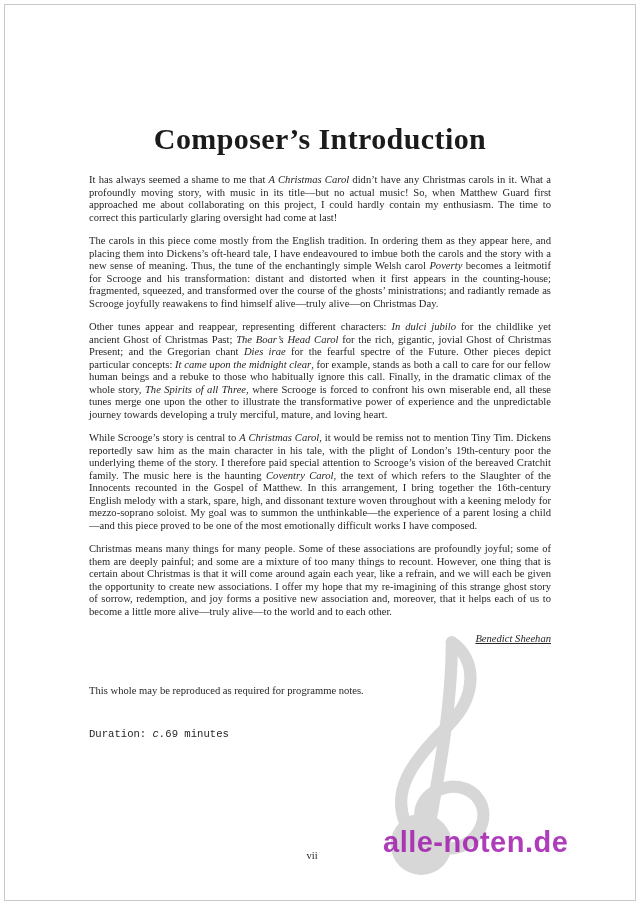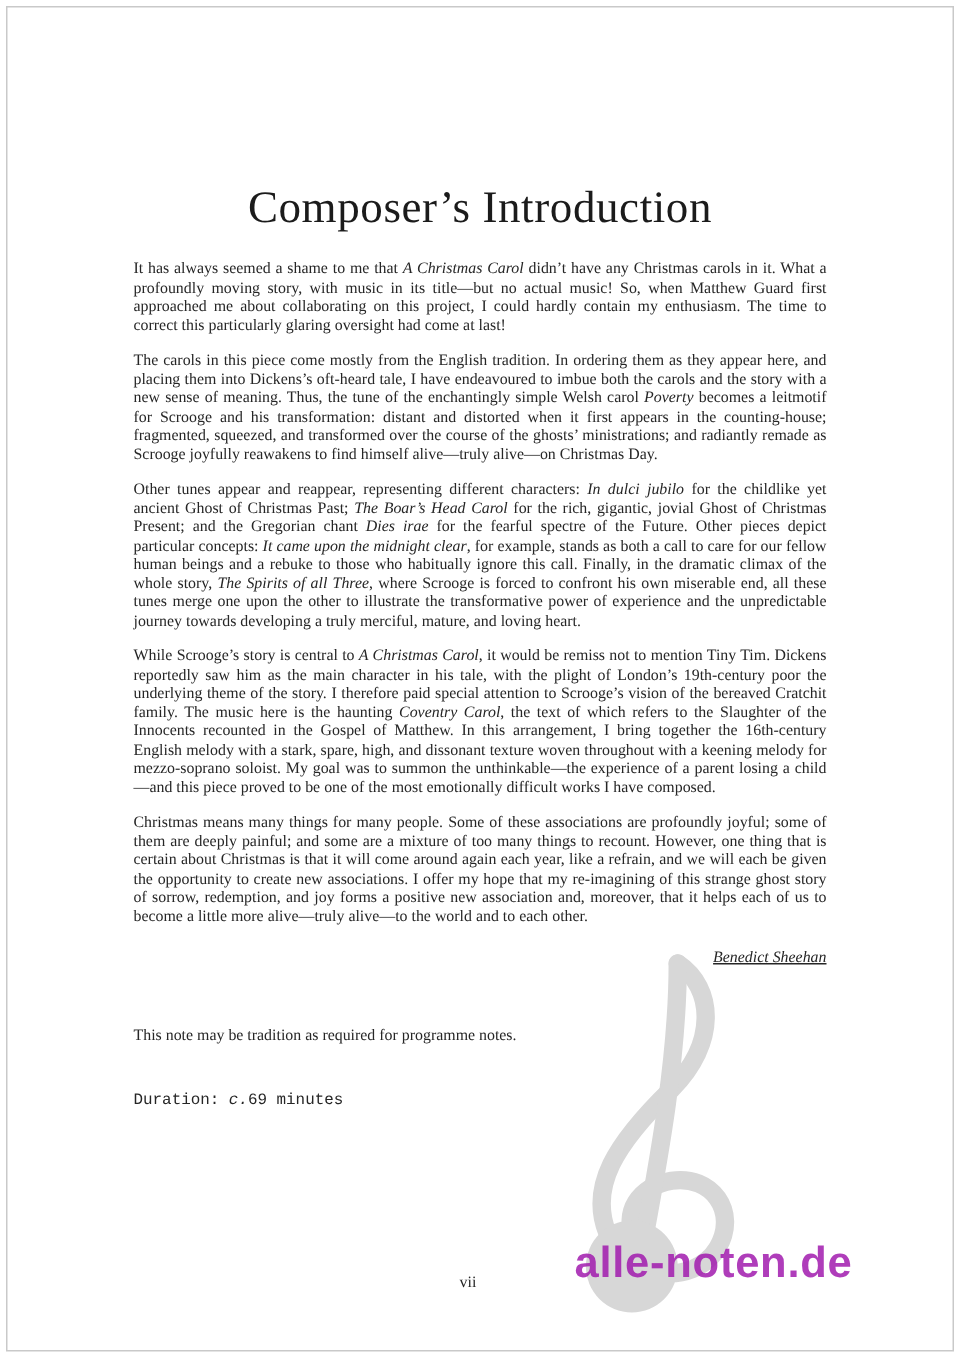--- a/index.html
+++ b/index.html
@@ -23,21 +23,21 @@
     pointer-events: none;
     z-index: 2;
   }
   .content {
     position: relative;
     z-index: 1;
     padding: 0 89px;
   }
   .title {
     font-family: "Liberation Serif", serif;
-    font-weight: 400;
+    font-weight: 700;
     font-size: 30px;
     letter-spacing: 0.4px;
     text-align: center;
     color: #1b1b1b;
     margin: 122px 0 18px 0;
   }
   .paragraphs .para {
     font-size: 10.6px;
     line-height: 12.5px;
     text-align: justify;
@@ -129,21 +129,21 @@
         <p class="para"><span>The carols in this piece come mostly from the English tradition. In ordering them as they appear here, and placing them into Dickens’s oft-heard tale, I have endeavoured to imbue both the carols and the story with a new sense of meaning. Thus, the tune of the enchantingly simple Welsh carol </span><em>Poverty</em><span> becomes a leitmotif for Scrooge and his transformation: distant and distorted when it first appears in the counting-house; fragmented, squeezed, and transformed over the course of the ghosts’ ministrations; and radiantly remade as Scrooge joyfully reawakens to find himself alive—truly alive—on Christmas Day.</span></p>
         <p class="para"><span>Other tunes appear and reappear, representing different characters: </span><em>In dulci jubilo</em><span> for the childlike yet ancient Ghost of Christmas Past; </span><em>The Boar’s Head Carol</em><span> for the rich, gigantic, jovial Ghost of Christmas Present; and the Gregorian chant </span><em>Dies irae</em><span> for the fearful spectre of the Future. Other pieces depict particular concepts: </span><em>It came upon the midnight clear</em><span>, for example, stands as both a call to care for our fellow human beings and a rebuke to those who habitually ignore this call. Finally, in the dramatic climax of the whole story, </span><em>The Spirits of all Three</em><span>, where Scrooge is forced to confront his own miserable end, all these tunes merge one upon the other to illustrate the transformative power of experience and the unpredictable journey towards developing a truly merciful, mature, and loving heart.</span></p>
         <p class="para"><span>While Scrooge’s story is central to </span><em>A Christmas Carol</em><span>, it would be remiss not to mention Tiny Tim. Dickens reportedly saw him as the main character in his tale, with the plight of London’s 19th-century poor the underlying theme of the story. I therefore paid special attention to Scrooge’s vision of the bereaved Cratchit family. The music here is the haunting </span><em>Coventry Carol</em><span>, the text of which refers to the Slaughter of the Innocents recounted in the Gospel of Matthew. In this arrangement, I bring together the 16th-century English melody with a stark, spare, high, and dissonant texture woven throughout with a keening melody for mezzo-soprano soloist. My goal was to summon the unthinkable—the experience of a parent losing a child—and this piece proved to be one of the most emotionally difficult works I have composed.</span></p>
         <p class="para"><span>Christmas means many things for many people. Some of these associations are profoundly joyful; some of them are deeply painful; and some are a mixture of too many things to recount. However, one thing that is certain about Christmas is that it will come around again each year, like a refrain, and we will each be given the opportunity to create new associations. I offer my hope that my re-imagining of this strange ghost story of sorrow, redemption, and joy forms a positive new association and, moreover, that it helps each of us to become a little more alive—truly alive—to the world and to each other.</span></p>
       </div>
 
     <div class="signature">
       <div>Benedict Sheehan</div>
     </div>
 
-    <p class="repro-note">This note may be tradition as required for programme notes.</p>
+    <p class="repro-note">This whole may be reproduced as required for programme notes.</p>
 
     <p class="duration"><span>Duration: </span><em>c.</em><span>69 minutes</span></p>
 
   </div>
 
   <div class="page-number">vii</div>
 
 </div>
 
 </body></html>

